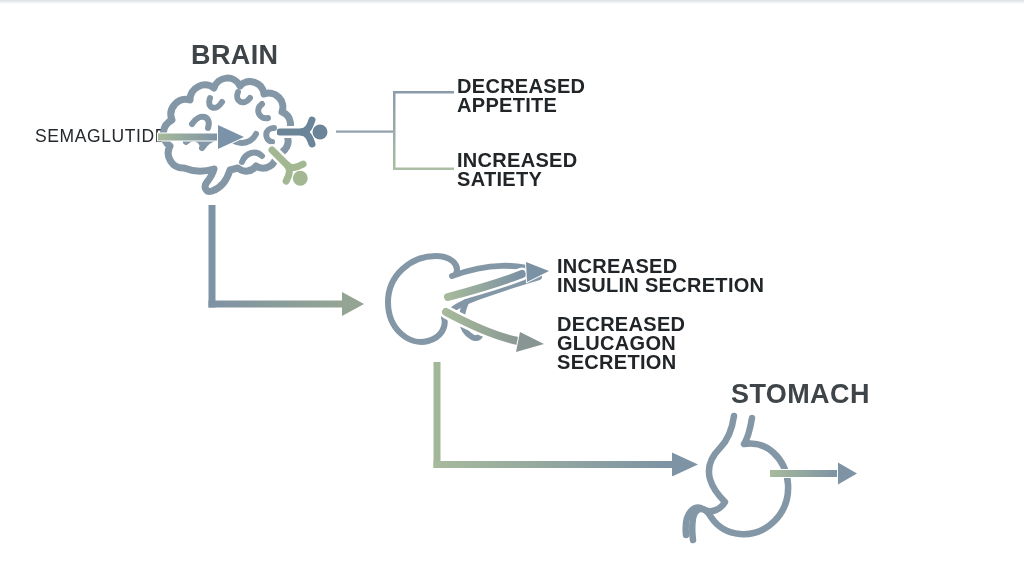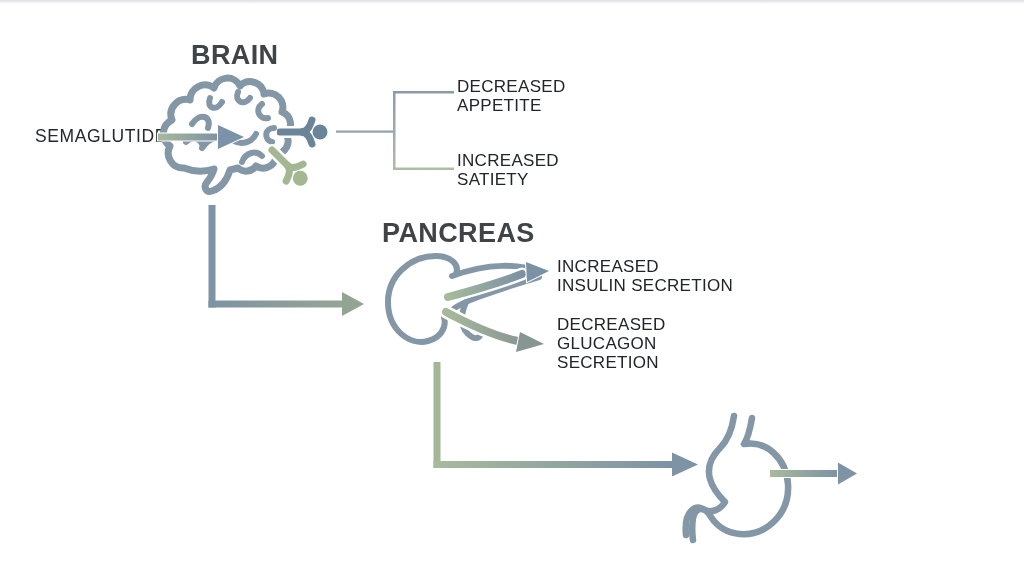--- a/index.html
+++ b/index.html
@@ -2,22 +2,22 @@
 <html><head>
 <meta charset="utf-8">
 <style>
   html,body{margin:0;padding:0;background:#fff;}
   #canvas{position:relative;width:1024px;height:572px;background:#ffffff;overflow:hidden;
           font-family:"Liberation Sans",sans-serif;}
   .top-smudge{position:absolute;left:0;top:0;width:1024px;height:4px;
           background:linear-gradient(to bottom,rgba(145,156,166,.32),rgba(145,156,166,0));}
   .organ-title{position:absolute;font-weight:700;font-size:27px;line-height:1;
           color:#3e4447;letter-spacing:.4px;}
-  .fx-label{position:absolute;font-size:17px;line-height:19px;color:#212528;
-          letter-spacing:.3px;white-space:pre-line;font-weight:400;}
+  .fx-label{position:absolute;font-size:20px;line-height:19px;color:#212528;
+          letter-spacing:.3px;white-space:pre-line;font-weight:700;}
   .drug-label{position:absolute;font-size:17.5px;line-height:19px;color:#25292c;letter-spacing:.6px;}
   svg{position:absolute;display:block;}
   .cas{stroke:#ffffff;fill:none;stroke-linecap:round;stroke-linejoin:round;}
   .ln{fill:none;stroke-linecap:round;stroke-linejoin:round;}
 </style>
 </head>
 <body>
 
 <div id="canvas">
 
@@ -114,21 +114,20 @@
       <linearGradient id="gEl1" x1="0" y1="0" x2="1" y2="0">
         <stop offset="0" stop-color="#7d92a4"></stop>
           <stop offset="1" stop-color="#95a593"></stop>
       </linearGradient>
     </defs>
     <rect x="3.5" y="2" width="7" height="102.5" fill="#7e93a4"></rect>
     <rect x="3.5" y="97.5" width="133.5" height="7" fill="url(#gEl1)"></rect>
     <polygon points="137,89 159,101 137,113" fill="#93a394"></polygon>
   </svg>
 
-  <div class="organ-title" style="left:382px;top:220px;">PANCREAS</div>
 
   <svg style="left:360px;top:250px;" width="195" height="118" viewBox="0 0 195 118">
     <g class="ln" stroke="#8497a6" stroke-width="6">
       <path d="M96,24 C100,14 90,6 76,6 C50,6 28,26 28,52 C28,80 50,96 68,91 C80,88 87,78 84,67"></path>
       <path d="M92,26 C128,13 160,13 180,23"></path>
       <path d="M84,67 C92,58 104,52 118,47 C140,39 162,32 179,27"></path>
       <path d="M106,52 C100,66 100,80 112,87 C119,91 124,83 118,79"></path>
     </g>
   </svg>
 
@@ -164,20 +163,21 @@
       <linearGradient id="gEl2" x1="0" y1="0" x2="1" y2="0">
         <stop offset="0" stop-color="#a7ba9c"></stop>
           <stop offset="1" stop-color="#7d92a4"></stop>
       </linearGradient>
     </defs>
     <rect x="3.5" y="4" width="7" height="106" fill="#a3b698"></rect>
     <rect x="3.5" y="103" width="238.5" height="7" fill="url(#gEl2)"></rect>
     <polygon points="242,94.5 268,106.5 242,118.5" fill="#7e93a4"></polygon>
   </svg>
 
+  <div class="organ-title" style="left:731px;top:381px;">STOMACH</div>
 
   <svg style="left:670px;top:406px;" width="140" height="148" viewBox="0 0 140 148">
     <g class="ln" stroke="#8497a6" stroke-width="6.5">
       <path d="M64,10 C62,24 58,34 50,42 C41,51 37,62 40,73 C43,84 50,91 55,96
                C50,104 42,107 35,104 C28,101 24,106 23,112 C22,119 22,127 23,134"></path>
       <path d="M82,12 C80,24 78,32 74,38 C96,34 116,52 118,78 C120,108 96,130 70,128
                C57,127 47,120 41,111 C35,101 27,99 21,105 C16,110 15,119 16,129"></path>
     </g>
   </svg>
 

